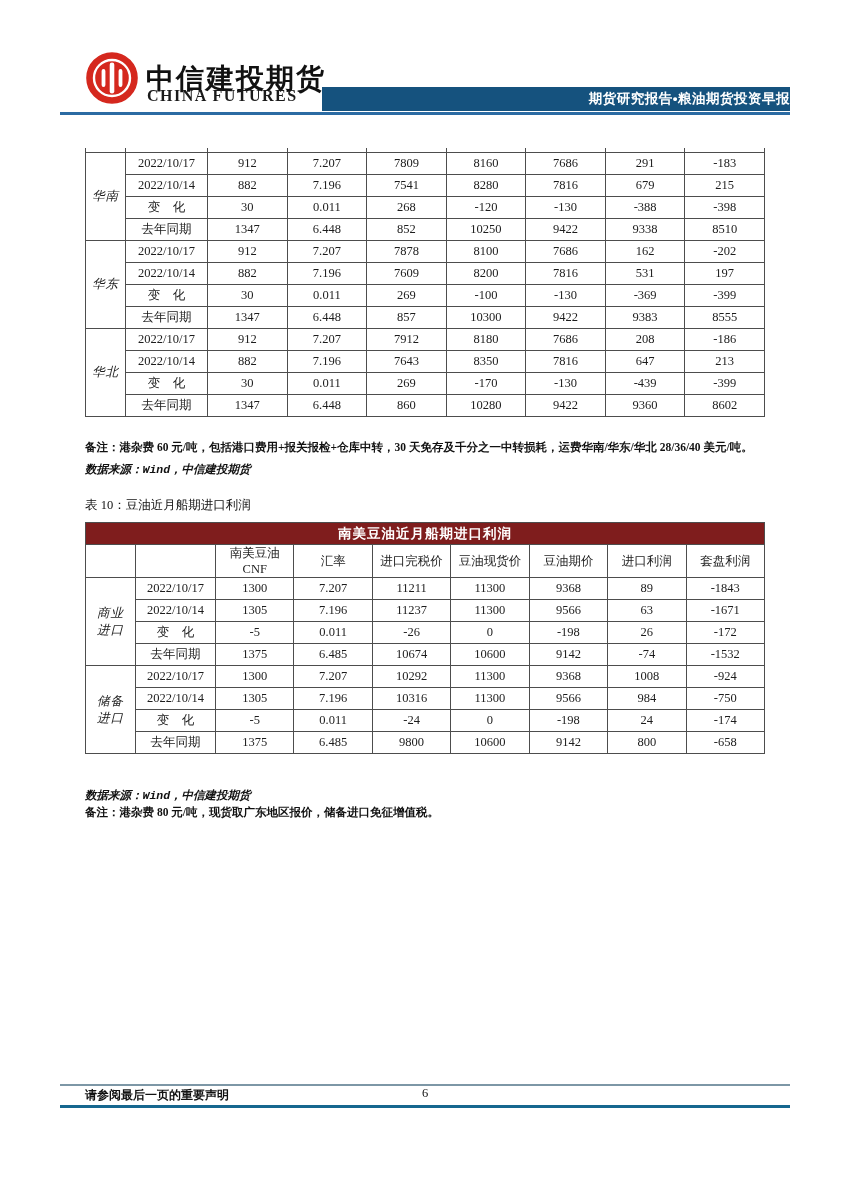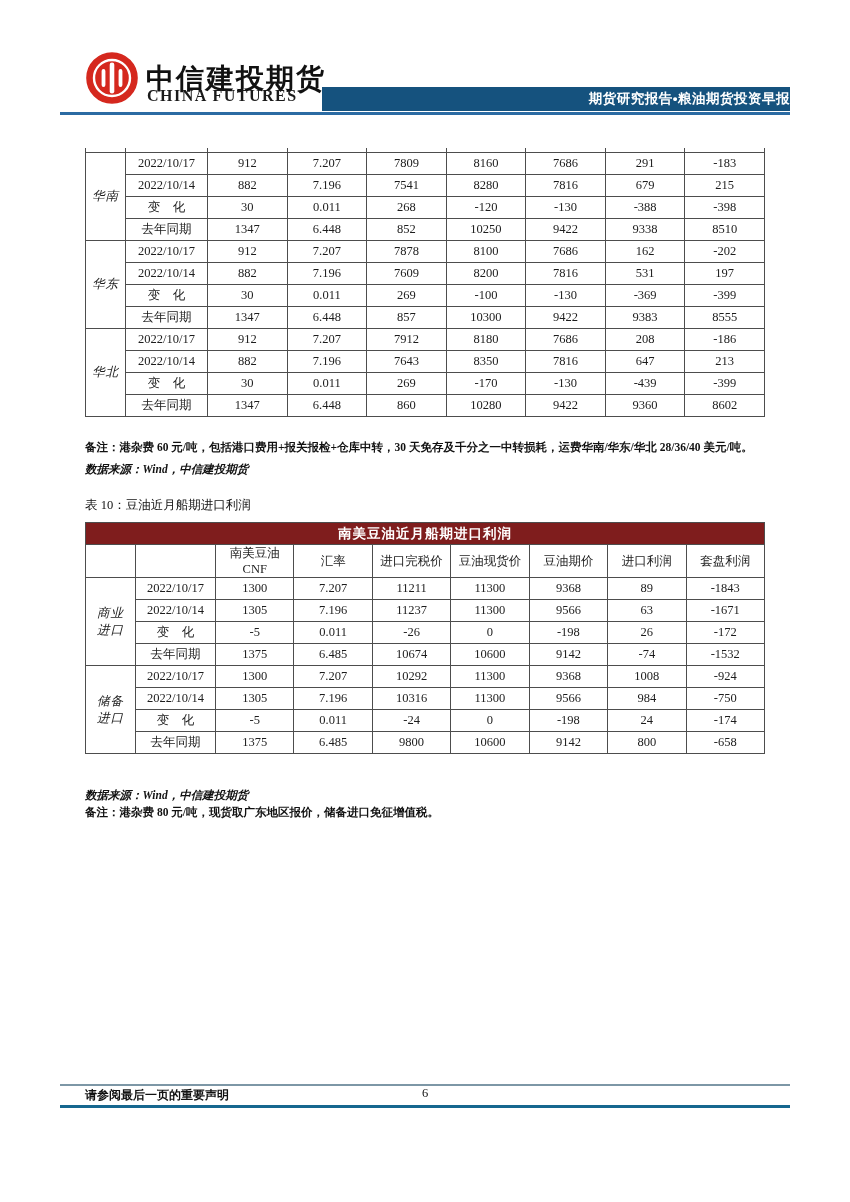--- a/index.html
+++ b/index.html
@@ -44,21 +44,21 @@
   #table1 tr.stub td { border-top:none; height:4px; }
   #table2-wrap { position:absolute; left:85px; top:522px; }
   .t2-title td {
     background:#7f1d1d; color:#ffffff; height:26px;
     font-family:"Liberation Sans","DejaVu Sans",sans-serif;
     font-size:13.5px; font-weight:bold; letter-spacing:1px;
   }
   td.group { letter-spacing:1px;font-style:italic; }
 
   .note  { position:absolute; left:85px; width:690px; font-size:11.5px; font-weight:bold; color:#111; }
-  .src   { position:absolute; left:85px; width:690px; font-size:11.5px; font-weight:bold; font-style:italic; color:#111; }
+  .src   { position:absolute; left:85px; width:690px; font-size:11.5px; font-weight:bold; font-style:italic; color:#111;font-family:Liberation Mono, monospace; }
   #note1 { top:440px; }
   #src1  { top:462px; }
   #caption2 { position:absolute; left:85px; top:497px; font-size:12.5px; font-weight:normal; color:#111; }
   #note2 { top:765px;margin-top:40px; }
   #src2  { top:788px; }
 
   
   .footer-topline    { position:absolute; left:60px; right:60px; top:1084px; height:2px; background:#7d97a6; }
   .footer-bottomline { position:absolute; left:60px; right:60px; top:1105px; height:3px; background:#16678f; }
   .disclaimer { position:absolute; left:85px; top:1087px; font-size:12px; font-weight:bold; color:#111; }

